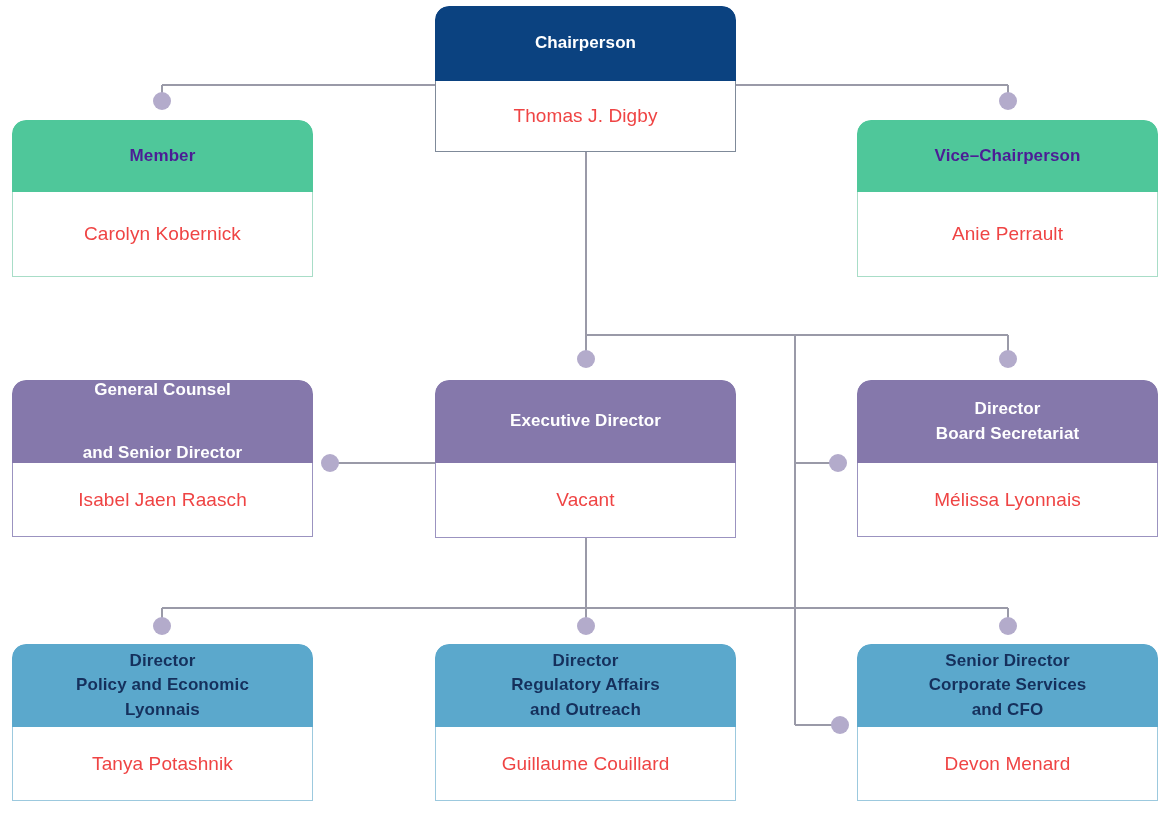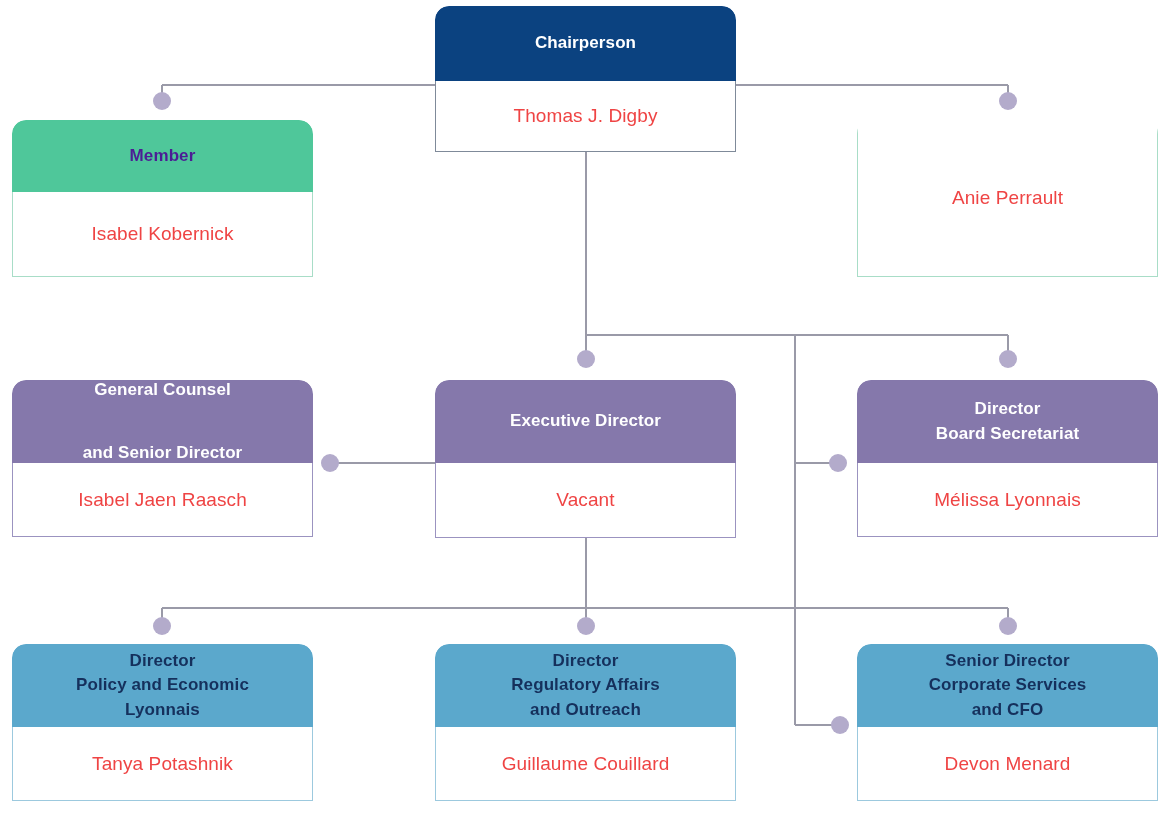--- a/index.html
+++ b/index.html
@@ -130,24 +130,27 @@
     <div class="node-header" style="height:75px;">
       <span class="ttl-line">Chairperson</span>
     </div>
     <div class="node-body">Thomas J. Digby</div>
   </div>
 
   <div class="node v-green" style="left:12px; top:120px; width:301px; height:157px;">
     <div class="node-header" style="height:72px;">
       <span class="ttl-line">Member</span>
     </div>
-    <div class="node-body">Isabel Kobernick</div>
+    <div class="node-body">Carolyn Kobernick</div>
   </div>
 
   <div class="node v-green" style="left:857px; top:120px; width:301px; height:157px;">
+    <div class="node-header" style="height:72px;">
+      <span class="ttl-line">Vice–Chairperson</span>
+    </div>
     <div class="node-body">Anie Perrault</div>
   </div>
 
   <div class="node v-purple" style="left:12px; top:380px; width:301px; height:157px;">
     <div class="node-header" style="height:83px; flex-direction:column;gap:39px;">
       <span class="ttl-line">General Counsel</span>
       <span class="ttl-line">and Senior Director</span>
     </div>
     <div class="node-body">Isabel Jaen Raasch</div>
   </div>

